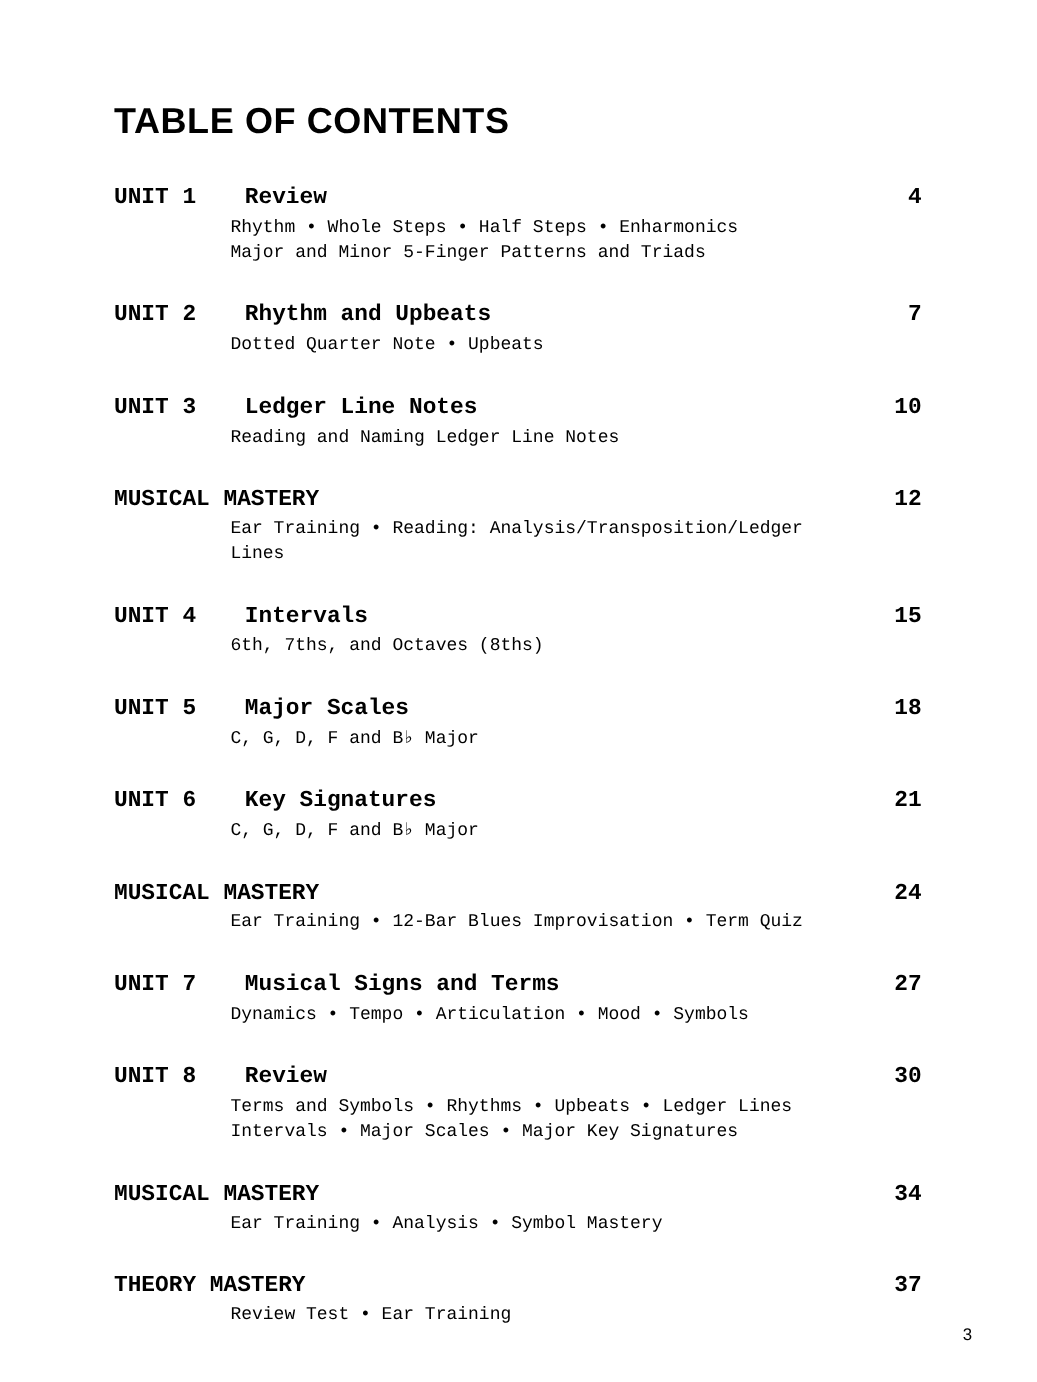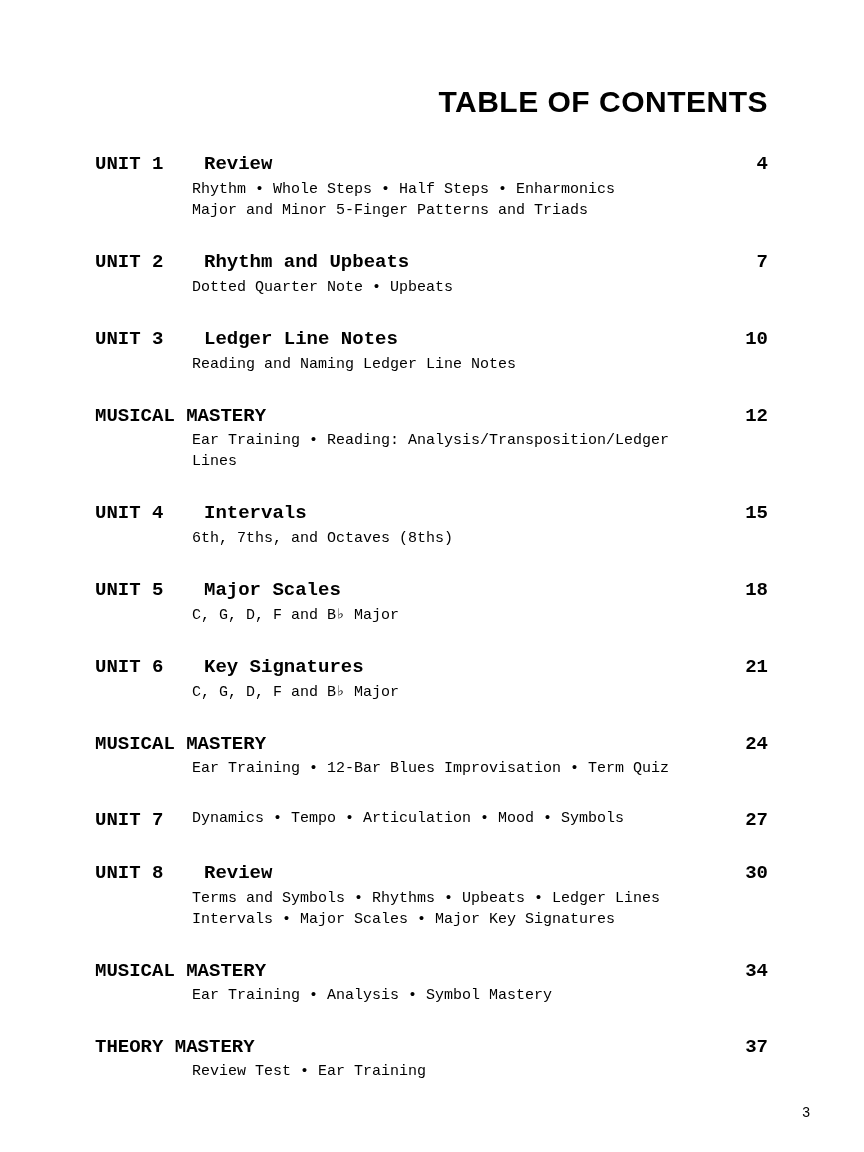--- a/index.html
+++ b/index.html
@@ -12,21 +12,21 @@
     width: 864px;
     height: 1152px;
     background: #ffffff;
     font-family: "Liberation Sans", sans-serif;
     color: #000000;
     overflow: hidden;
     box-sizing: border-box;
     padding: 84px 96px 0 95px;
   }
   .toc-title {
-    text-align: right;
+    text-align: left;
     font-size: 30px;
     font-weight: bold;
     letter-spacing: 0.5px;
     line-height: 36px;
     margin: 0 0 32px 0;
   }
   .toc-row {
     display: grid;
     grid-template-columns: 97px 1fr 64px;
     align-items: start;
@@ -147,20 +147,21 @@
     <div class="entry-main">
       <div class="title-line"><span class="entry-title"></span></div>
       <div class="entry-sub">Ear Training • 12-Bar Blues Improvisation • Term Quiz</div>
     </div>
     <div class="entry-page">24</div>
   </div>
 
   <div class="toc-row">
     <div class="entry-label">UNIT 7</div>
     <div class="entry-main">
+      <div class="title-line"><span class="entry-title">Musical Signs and Terms</span></div>
       <div class="entry-sub">Dynamics • Tempo • Articulation • Mood • Symbols</div>
     </div>
     <div class="entry-page">27</div>
   </div>
 
   <div class="toc-row">
     <div class="entry-label">UNIT 8</div>
     <div class="entry-main">
       <div class="title-line"><span class="entry-title">Review</span></div>
       <div class="entry-sub">Terms and Symbols • Rhythms • Upbeats • Ledger Lines</div>

